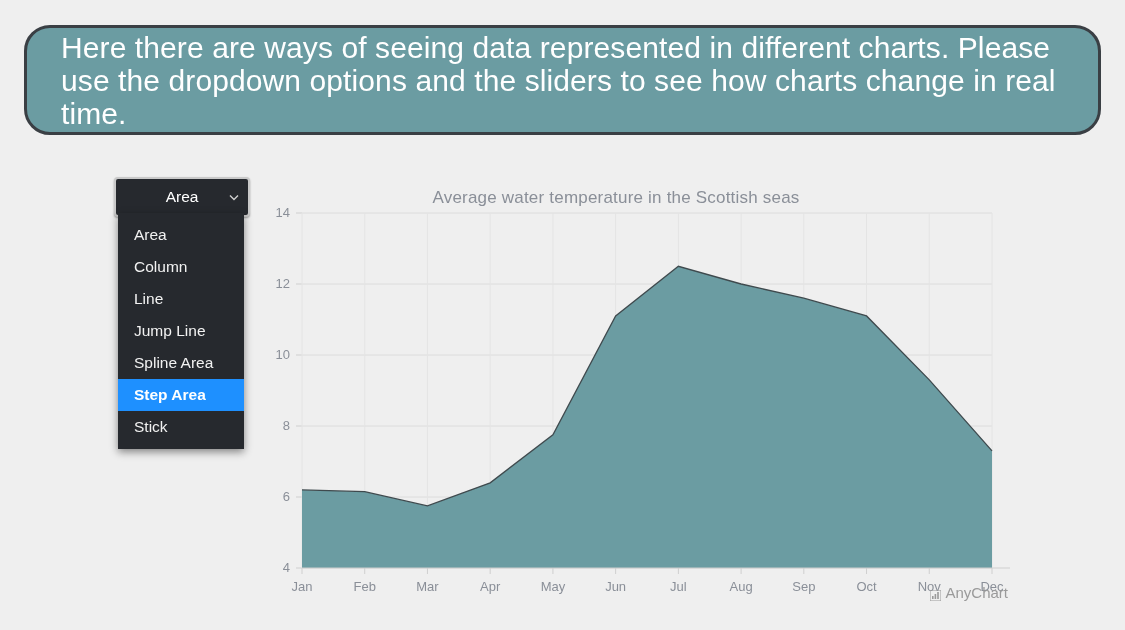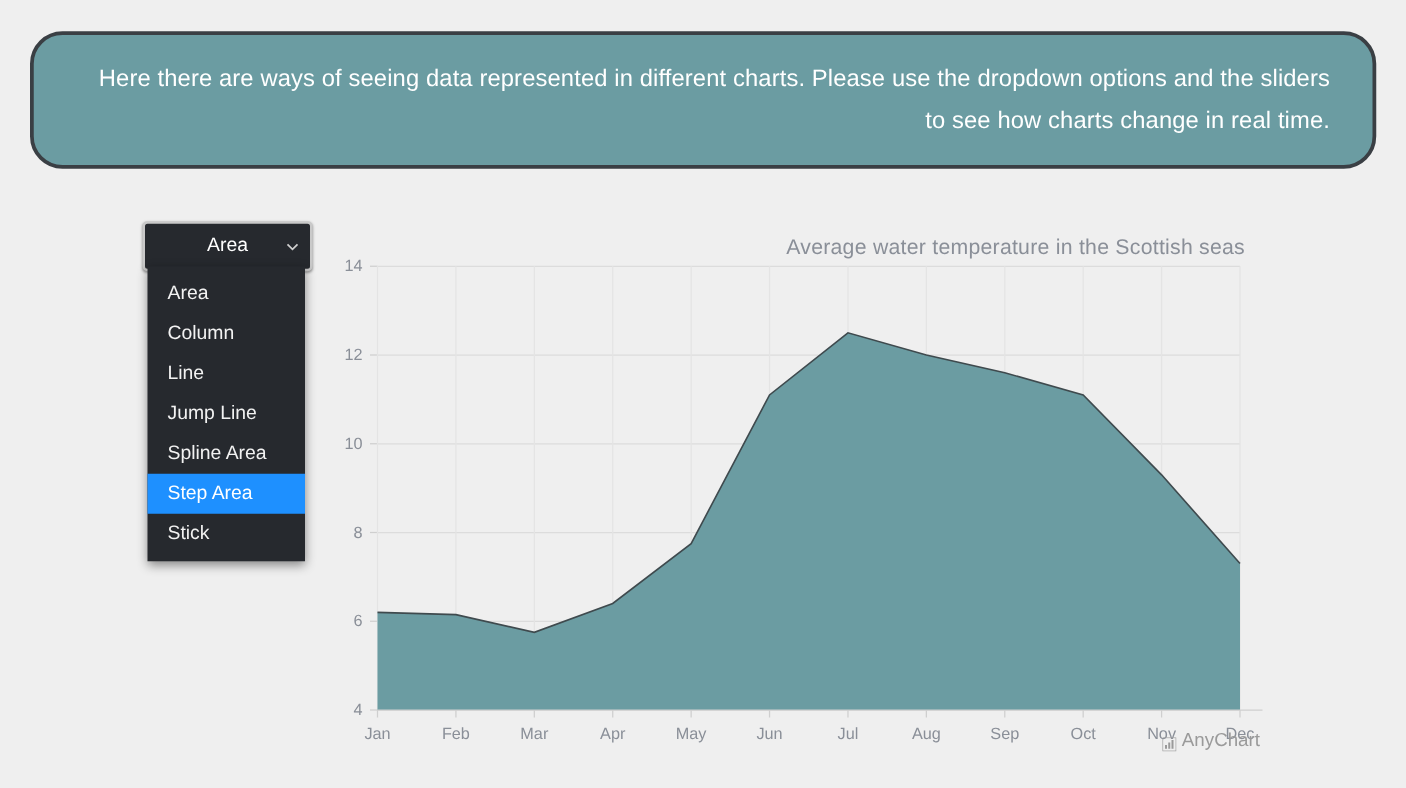--- a/index.html
+++ b/index.html
@@ -27,41 +27,41 @@
     background: #6b9ca2;
     border: 3px solid #3a3f44;
     border-radius: 26px;
     display: flex;
     align-items: center;
     justify-content: center;
     padding: 0 34px;
   }
   #banner-text {
     color: #ffffff;
-    font-size: 19px;
+    font-size: 30px;
     line-height: 33px;
-    text-align: right;
+    text-align: left;
     letter-spacing: .1px;
     font-weight: 400;
   }
 
   
   #chart-card {
     position: absolute;
     left: 236px;
     top: 168px;
     width: 790px;
     height: 445px;
   }
   #chart-title {
     position: absolute;
     left: 0;
     top: 20px;
     width: 760px;
-    text-align: right;
+    text-align: center;
     color: #8a8f98;
     font-size: 17px;
     letter-spacing: .2px;
   }
   #plot-svg {
     position: absolute;
     left: 0;
     top: 0;
     width: 790px;
     height: 445px;
@@ -125,20 +125,21 @@
     height: 32px;
     line-height: 32px;
     padding: 0 0 0 16px;
     color: #f2f2f2;
     font-size: 15.5px;
     white-space: nowrap;
   }
   .dropdown-item.selected {
     background: #1e90ff;
     color: #ffffff;
+    font-weight: bold;
   }
 </style>
 </head>
 <body>
 
 <div id="banner">
   <div id="banner-text">Here there are ways of seeing data represented in different charts. Please use the dropdown options and the sliders to see how charts change in real time.</div>
 </div>
 
 <div id="chart-card">

